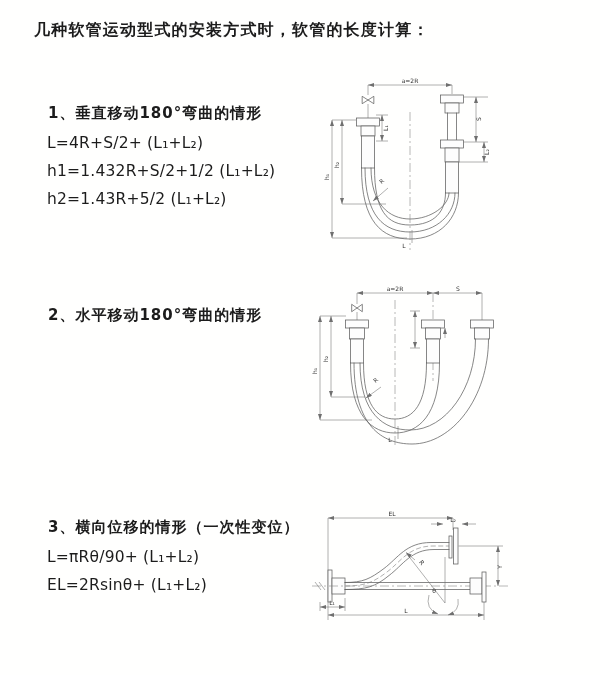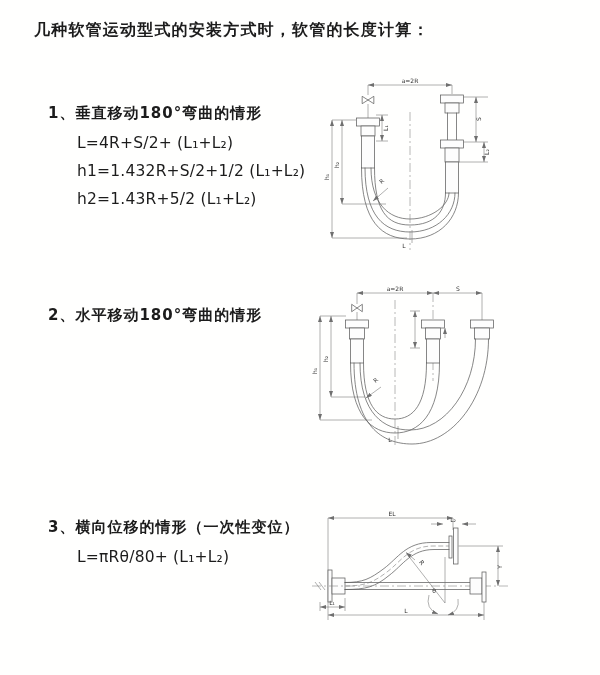--- a/index.html
+++ b/index.html
@@ -9,21 +9,21 @@
     font-family:"DejaVu Sans","Liberation Sans",sans-serif;
   }
   .abs{position:absolute;}
   .page-title{
     left:34px;top:20px;font-size:16px;font-weight:bold;letter-spacing:1.2px;
     white-space:nowrap;
     text-align:right;
   }
   .section{white-space:nowrap;}
   .section-heading{font-size:15px;font-weight:bold;letter-spacing:1px;margin:0 0 6px 1px;}
-  .formulas{margin-left:30px;}
+  .formulas{}
   .formula{font-size:15.5px;line-height:28px;letter-spacing:0.2px;white-space:pre;}
   #sec1{left:47px;top:104px;}
   #sec2{left:47px;top:306px;}
   #sec3{left:47px;top:518px;}
   #svg1{left:314px;top:72px;}
   #svg2{left:310px;top:286px;}
   #svg3{left:306px;top:510px;}
   .dl{stroke:#5f5f5f;stroke-width:0.75;fill:none;stroke-linecap:round;}
   .dm{stroke:#6f6f6f;stroke-width:0.55;fill:none;}
   .cl{stroke:#7d7d7d;stroke-width:0.55;fill:none;stroke-dasharray:9 3 2 3;}
@@ -44,21 +44,22 @@
   </div>
 </div>
 
 <div class="abs section" id="sec2">
   <div class="section-heading">2、水平移动180°弯曲的情形</div>
 </div>
 
 <div class="abs section" id="sec3">
   <div class="section-heading">3、横向位移的情形（一次性变位）</div>
   <div class="formulas">
-    <div class="formula">L=πRθ/80+ (L₁+L₂)</div>
+    <div class="formula">L=πRθ/90+ (L₁+L₂)</div>
+    <div class="formula">EL=2Rsinθ+ (L₁+L₂)</div>
   </div>
 </div>
 
 <svg class="abs" id="svg1" width="280" height="185" viewBox="0 0 280 185">
   <defs>
     <marker id="arr1" markerUnits="userSpaceOnUse" markerWidth="7" markerHeight="5" refX="6" refY="2" orient="auto-start-reverse">
       <path d="M0,0 L6,2 L0,4 Z" fill="#6f6f6f"></path>
     </marker>
     <pattern id="hx1" width="3" height="3" patternUnits="userSpaceOnUse">
       <path d="M0,0 L3,3 M3,0 L0,3" stroke="#8a8a8a" stroke-width="0.45"></path>

